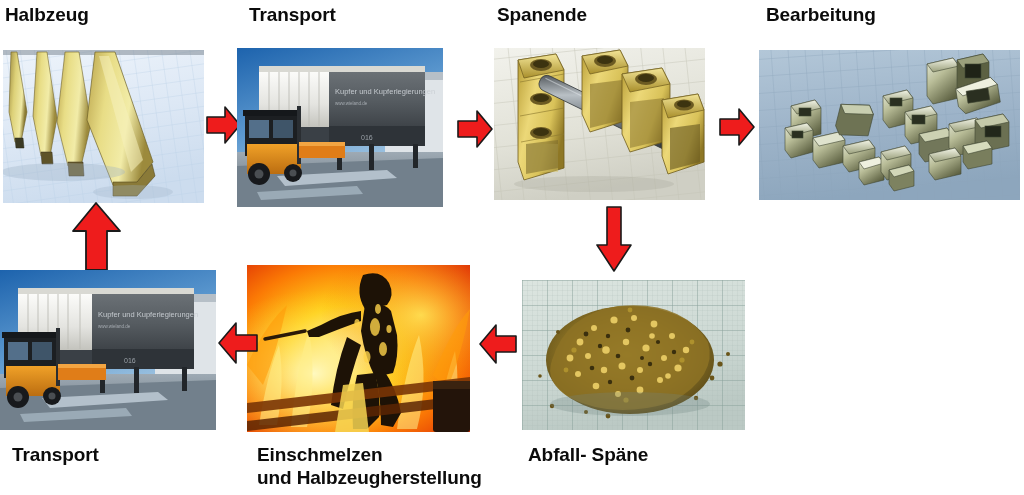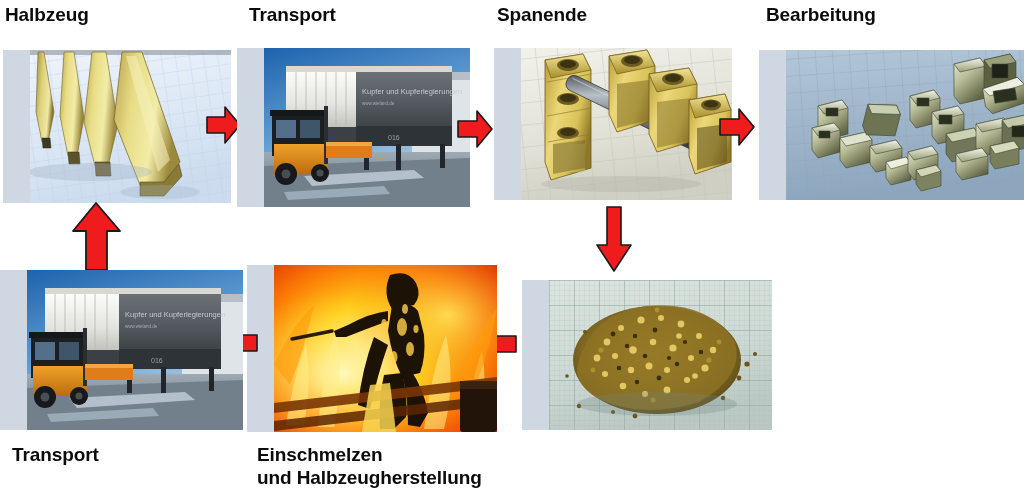--- a/index.html
+++ b/index.html
@@ -12,21 +12,21 @@
   .label{
     position:absolute;
     font-family:"Liberation Sans",sans-serif;
     font-weight:bold;
     font-size:19px;
     line-height:24px;
     color:#0b0b0b;
     white-space:pre;
     letter-spacing:-0.1px;
   }
-  .photo{position:absolute;overflow:hidden;background:#cfd8e2;padding-left:27px;}
+  .photo{position:absolute;overflow:hidden;background:#cfd8e2;}
   .photo svg{display:block;width:100%;height:100%;}
   .arrow{position:absolute;}
   .arrow svg{display:block;width:100%;height:100%;}
 </style>
 </head>
 <body>
 
 <div class="stage">
 
   <div class="label" style="left:5px;top:3px;">Halbzeug</div>
@@ -622,14 +622,15 @@
         <rect x="56" y="58" width="4" height="58" fill="#2a2e32"></rect>
       </g>
       <rect x="58" y="96" width="48" height="14" fill="#e07d18"></rect>
       <rect x="58" y="94" width="48" height="4" fill="#f3a542"></rect>
     </svg>
   </div>
 
   <div class="label" style="left:12px;top:443px;">Transport</div>
   <div class="label" style="left:257px;top:443px;">Einschmelzen</div>
   <div class="label" style="left:257px;top:466px;">und Halbzeugherstellung</div>
+  <div class="label" style="left:528px;top:443px;">Abfall- Späne</div>
 
 </div>
 
 </body></html>

